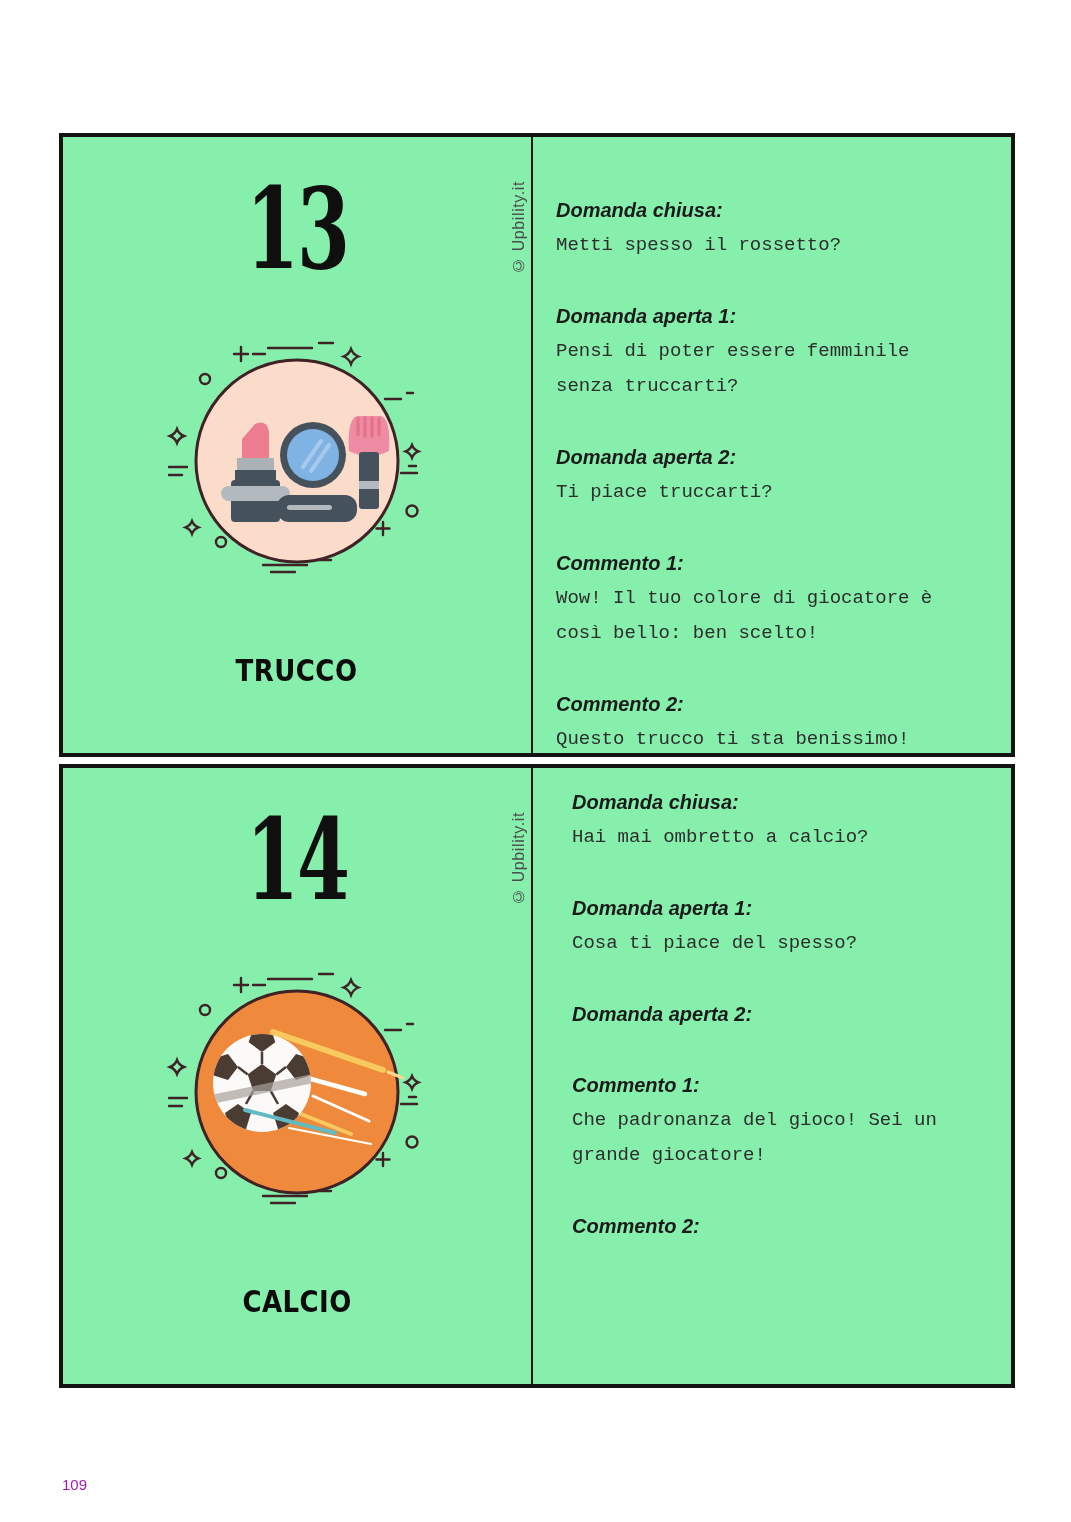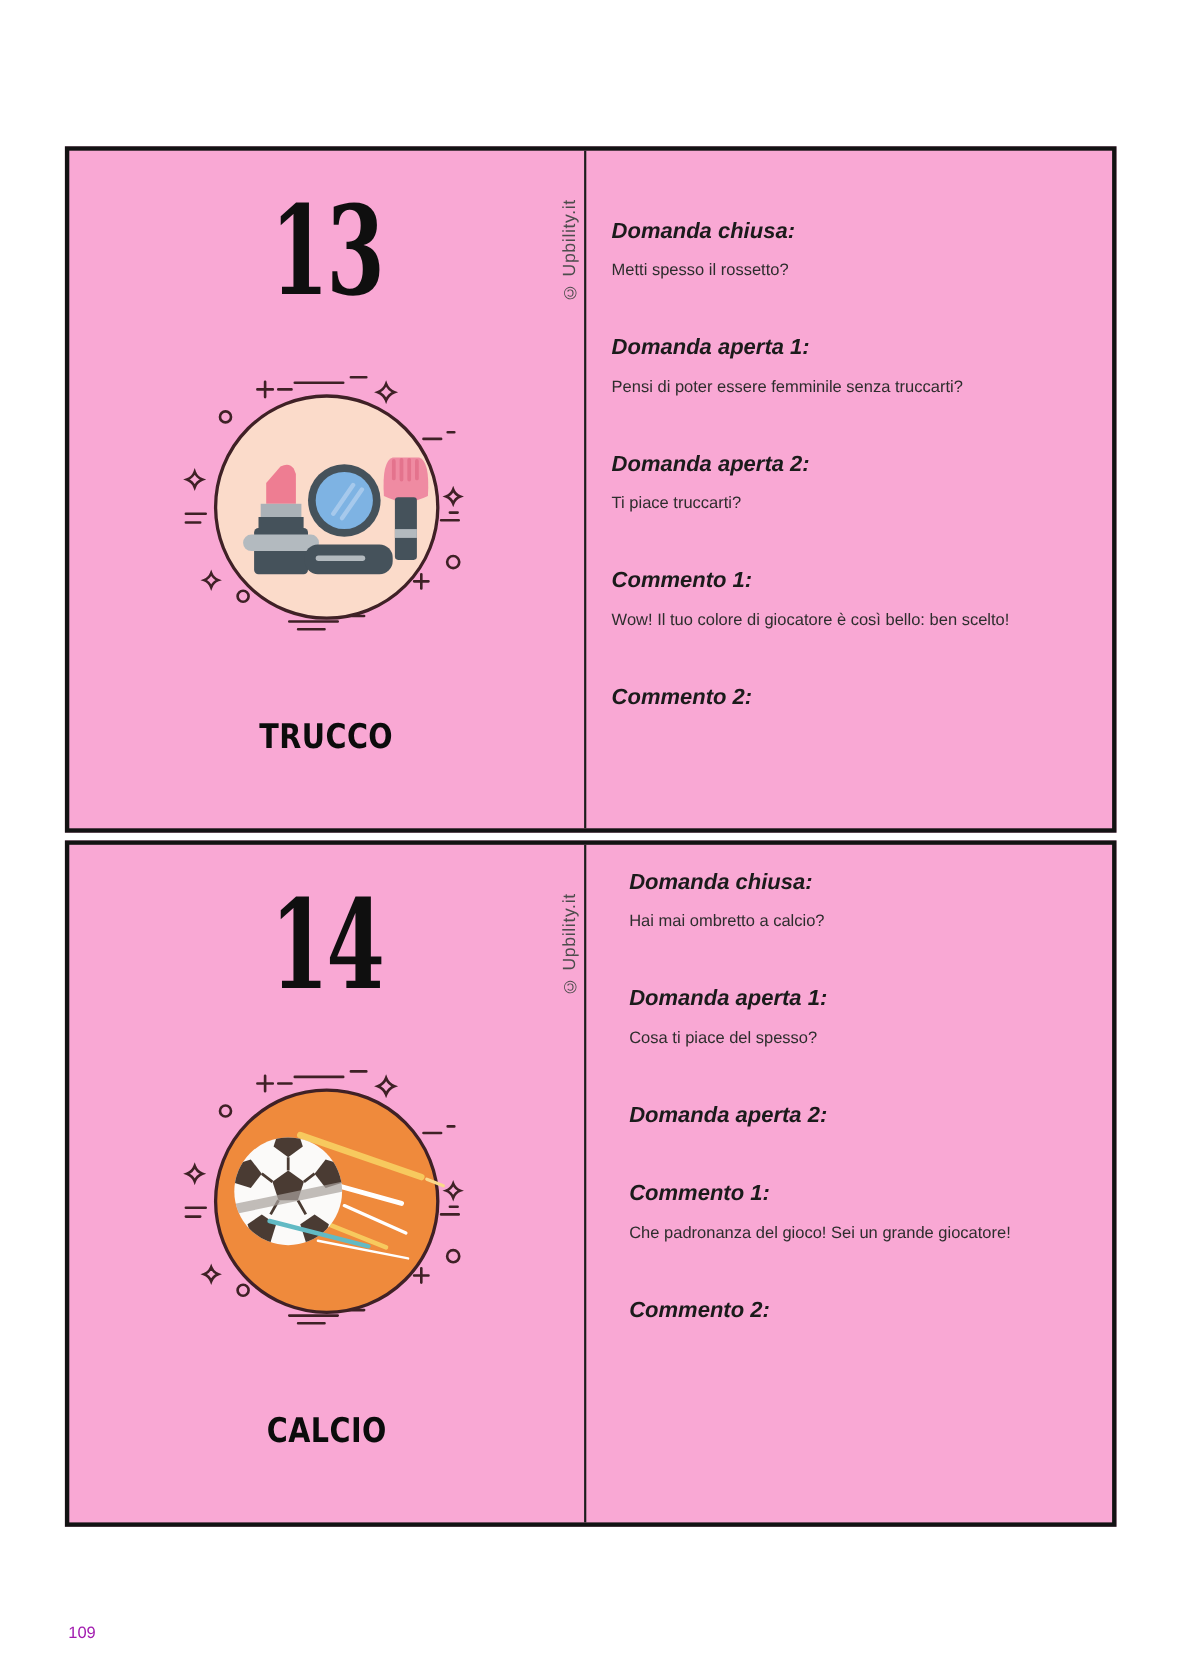--- a/index.html
+++ b/index.html
@@ -3,21 +3,21 @@
 <meta charset="utf-8">
 <style>
   html,body{margin:0;padding:0;}
   body{
     width:1071px;height:1522px;position:relative;background:#ffffff;
     font-family:"Liberation Sans",sans-serif;
     -webkit-font-smoothing:antialiased;
   }
   .card{
     position:absolute;left:59px;width:956px;height:624px;
-    border:4px solid #131313;box-sizing:border-box;background:#f9a8d4;
+    border:4px solid #131313;box-sizing:border-box;background:#86efac;
     display:flex;
   }
   .card-top-1{top:133px;}
   .card-top-2{top:764px;gap:16px;}
   .card-left{
     width:470px;flex:none;border-right:2px solid #1d1d1d;box-sizing:border-box;
     position:relative;display:flex;flex-direction:column;align-items:center;
   }
   .card-number{
     margin-top:46px;height:92px;
@@ -36,21 +36,21 @@
   .copyright{
     position:absolute;top:44px;right:3px;
     writing-mode:vertical-rl;transform:rotate(180deg);
     font-size:16px;letter-spacing:.6px;color:#4c4c4c;white-space:nowrap;
   }
   .card-right{flex:1;padding:56px 34px 0 23px;box-sizing:border-box;}
   .card-top-2 .card-right{padding-top:17px;}
   .qa-block{margin:0 0 36px 0;}
   .qa-block p{margin:0;line-height:35px;}
   .qa-heading{font-weight:bold;font-style:italic;font-size:20px;color:#1b1b1b;}
-  .qa-body{font-size:15px;color:#2d2d2d;}
+  .qa-body{font-size:19px;color:#2d2d2d;font-family:Liberation Mono, monospace;}
   .page-number{position:absolute;left:62px;top:1476px;font-size:15px;color:#a21caf;}
   .defs-holder{position:absolute;width:0;height:0;overflow:hidden;}
 </style>
 </head>
 <body>
 
 <svg class="defs-holder" aria-hidden="true">
   <defs>
     <g id="deco" stroke="#3f2126" stroke-width="2.4" fill="none" stroke-linecap="round">
       <path d="M76,22 v-14 M69,15 h14"></path>
@@ -112,20 +112,21 @@
     <div class="qa-block">
       <p class="qa-heading">Domanda aperta 2:</p>
       <p class="qa-body">Ti piace truccarti?</p>
     </div>
     <div class="qa-block">
       <p class="qa-heading">Commento 1:</p>
       <p class="qa-body">Wow! Il tuo colore di giocatore è così bello: ben scelto!</p>
     </div>
     <div class="qa-block">
       <p class="qa-heading">Commento 2:</p>
+      <p class="qa-body">Questo trucco ti sta benissimo!</p>
     </div>
   </div>
 </section>
 
 <section class="card card-top-2">
   <div class="card-left">
     <div class="card-number">14</div>
     <div class="card-illu">
       <svg viewBox="0 0 264 244" width="264" height="244">
         <use href="#deco"></use>

